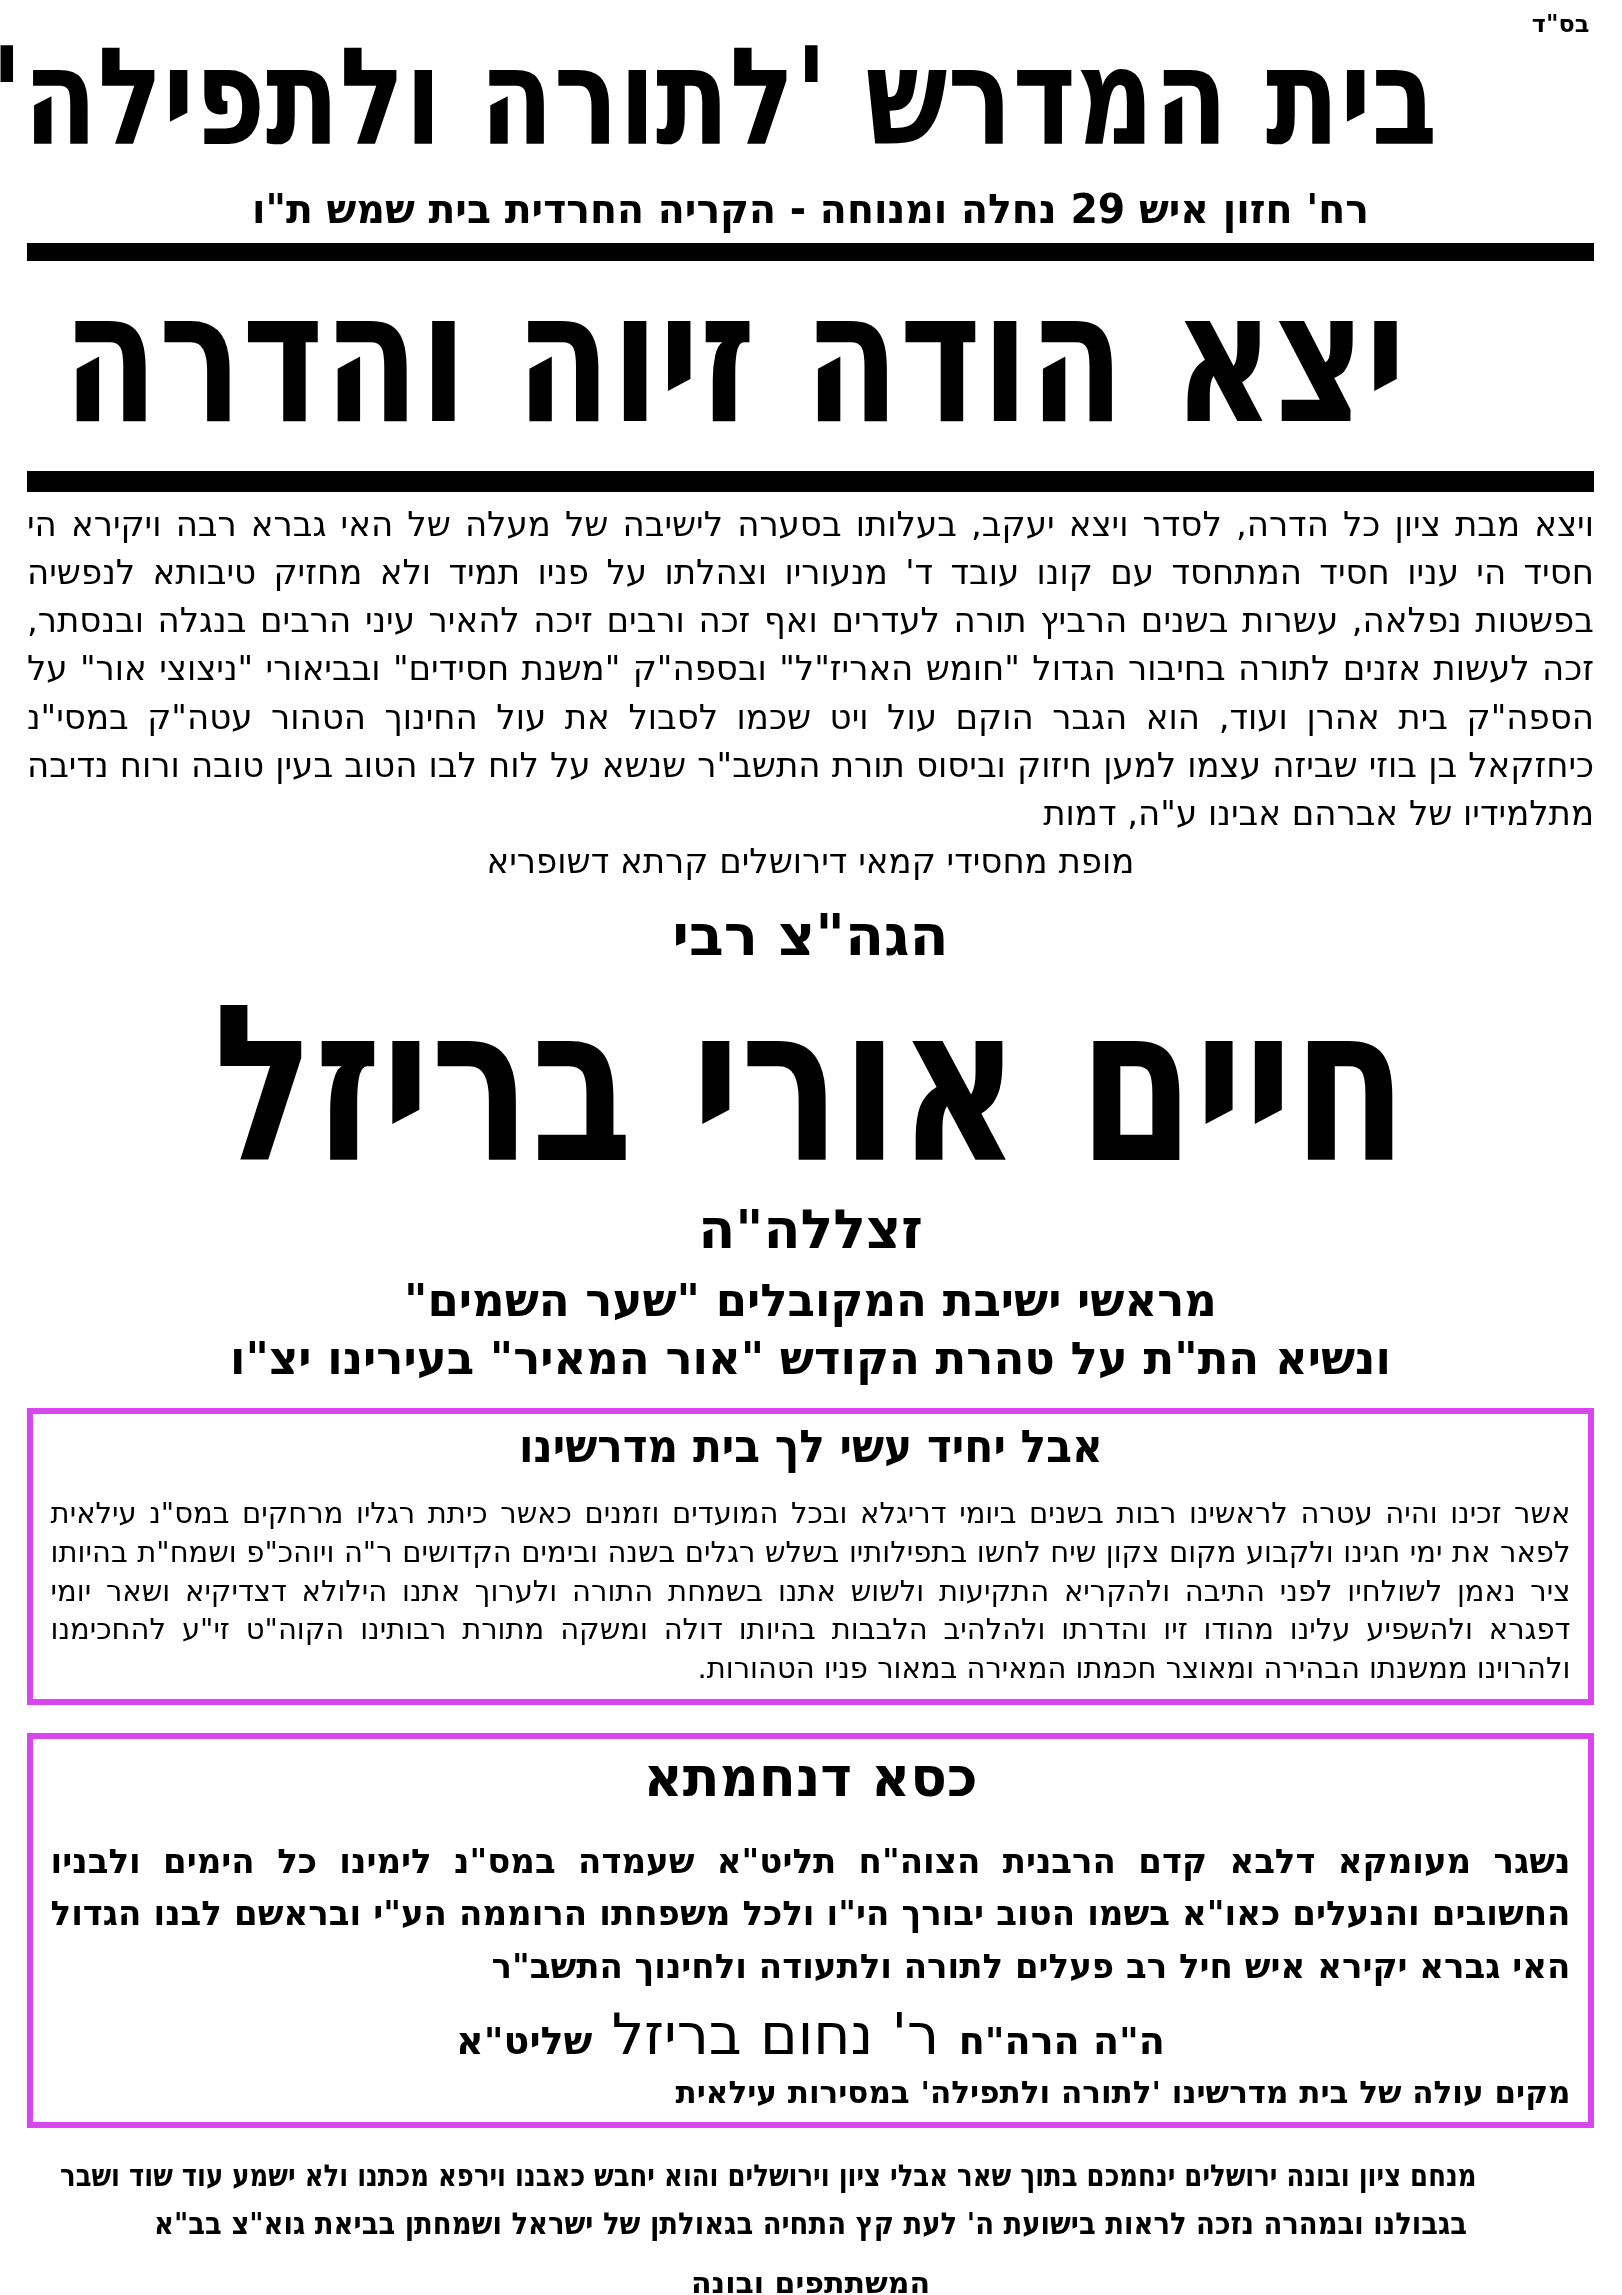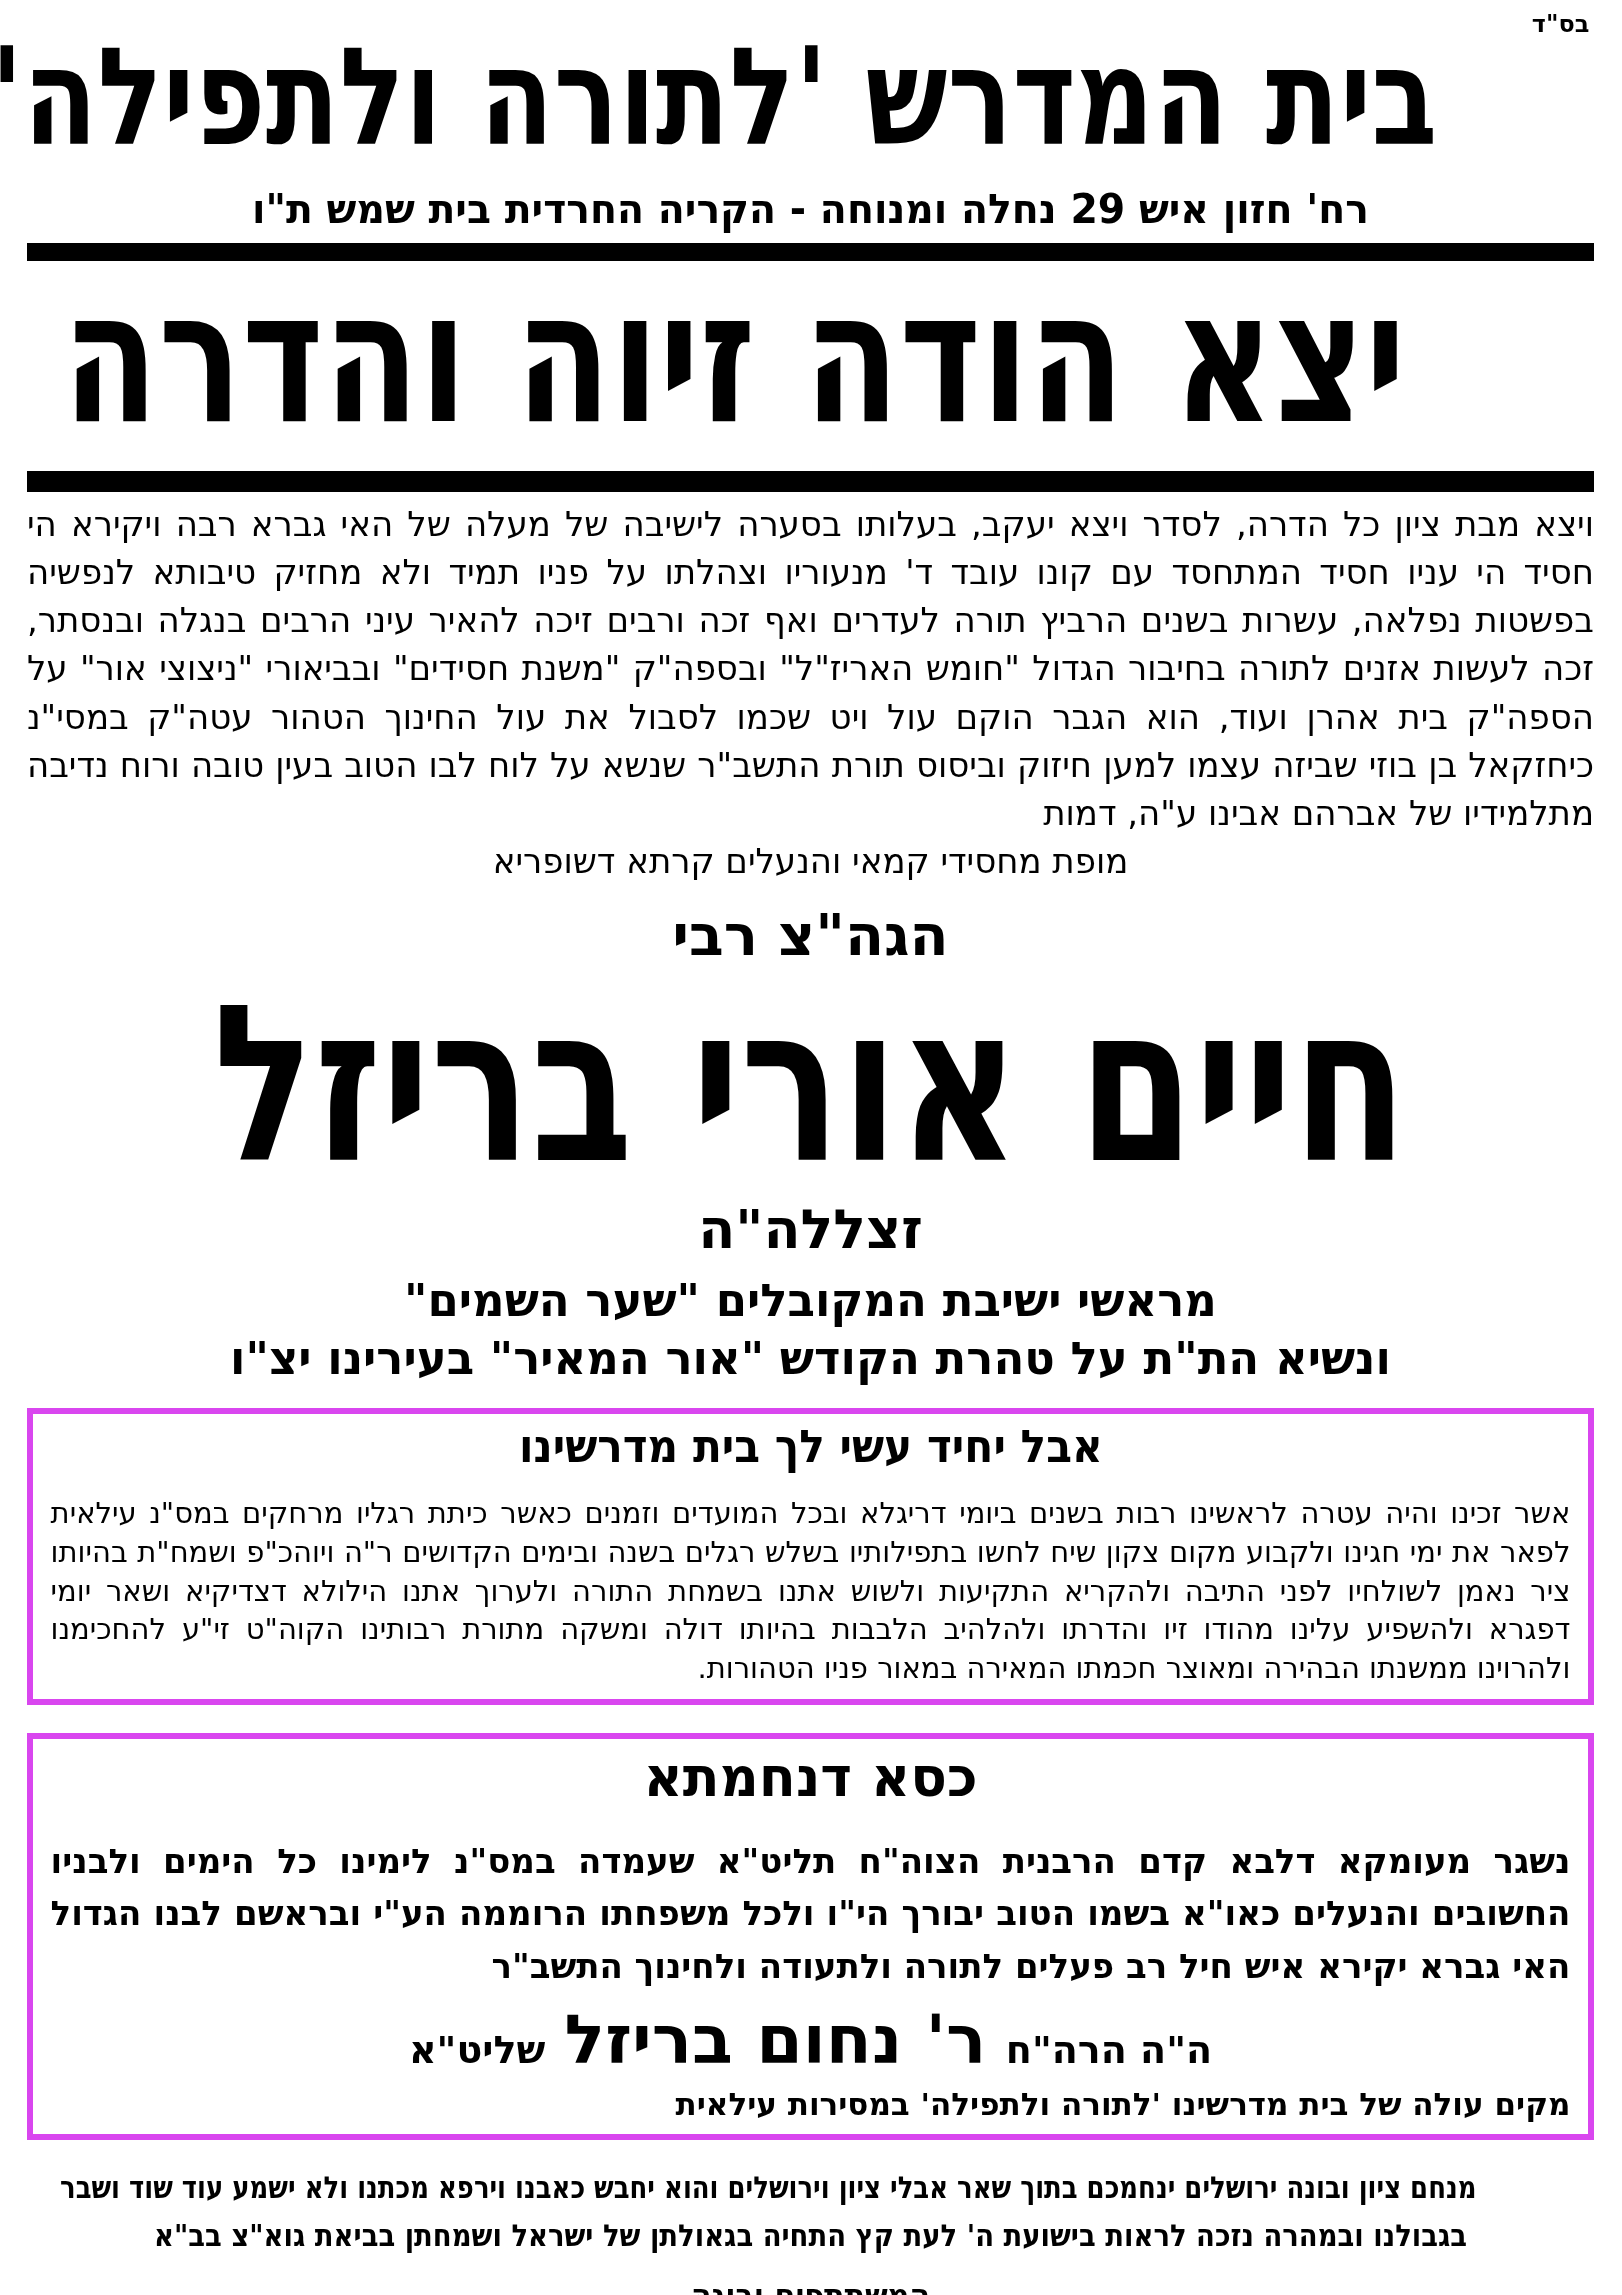--- a/index.html
+++ b/index.html
@@ -131,21 +131,21 @@
     font-weight:bold;
   }
   .honorific{
     display:flex;
     justify-content:center;
     align-items:baseline;
     gap:19.4px;
     margin-top:8.3px;
   }
   .honorific .h-side{font-size:38px;font-weight:bold;}
-  .honorific .h-name{font-size:67px;font-weight:bold;}
+  .honorific .h-name{font-size:57px;font-weight:normal;}
   .box2-footer{
     text-align:right;
     font-size:31px;
     font-weight:bold;
     margin-top:6.5px;
     white-space:nowrap;
   }
   .closing1{
     text-align:center;
     font-size:30.5px;
@@ -182,21 +182,21 @@
 
   <div class="address">רח' חזון איש 29 נחלה ומנוחה - הקריה החרדית בית שמש ת"ו</div>
 
   <div class="rule r1"></div>
 
   <div class="headline">יצא הודה זיוה והדרה</div>
 
   <div class="rule r2"></div>
 
   <div class="intro">ויצא מבת ציון כל הדרה, לסדר ויצא יעקב, בעלותו בסערה לישיבה של מעלה של האי גברא רבה ויקירא הי חסיד הי עניו חסיד המתחסד עם קונו עובד ד' מנעוריו וצהלתו על פניו תמיד ולא מחזיק טיבותא לנפשיה בפשטות נפלאה, עשרות בשנים הרביץ תורה לעדרים ואף זכה ורבים זיכה להאיר עיני הרבים בנגלה ובנסתר, זכה לעשות אזנים לתורה בחיבור הגדול "חומש האריז"ל" ובספה"ק "משנת חסידים" ובביאורי "ניצוצי אור" על הספה"ק בית אהרן ועוד, הוא הגבר הוקם עול ויט שכמו לסבול את עול החינוך הטהור עטה"ק במסי"נ כיחזקאל בן בוזי שביזה עצמו למען חיזוק וביסוס תורת התשב"ר שנשא על לוח לבו הטוב בעין טובה ורוח נדיבה מתלמידיו של אברהם אבינו ע"ה, דמות</div>
-  <div class="intro-last">מופת מחסידי קמאי והנעלים קרתא דשופריא</div>
+  <div class="intro-last">מופת מחסידי קמאי דירושלים קרתא דשופריא</div>
 
   <div class="pre-name">הגה"צ רבי</div>
 
   <div class="big-name">חיים אורי בריזל</div>
 
   <div class="ztz">זצללה"ה</div>
 
   <div class="sub1">מראשי ישיבת המקובלים "שער השמים"</div>
   <div class="sub2">ונשיא הת"ת על טהרת הקודש "אור המאיר" בעירינו יצ"ו</div>
 

